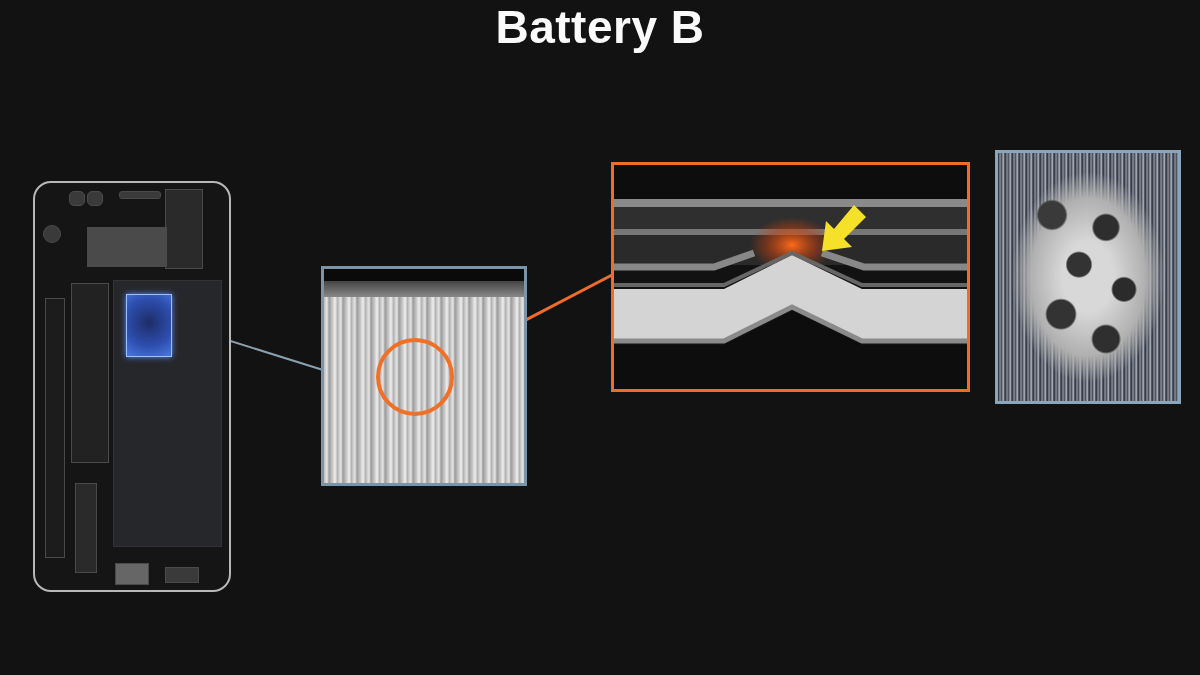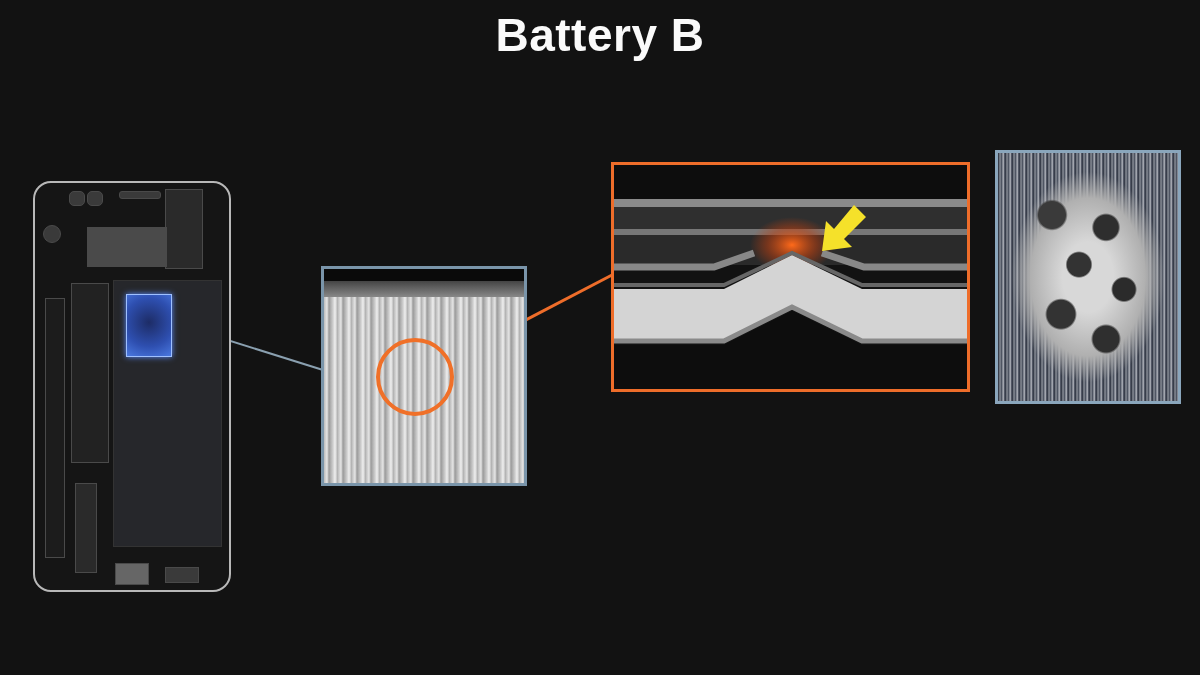--- a/index.html
+++ b/index.html
@@ -1,17 +1,17 @@
 <!DOCTYPE html>
 <html><head>
 <meta charset="utf-8">
 <style>
   html,body{margin:0;padding:0;}
   body{width:1200px;height:675px;background:#121212;position:relative;overflow:hidden;font-family:"Liberation Sans",sans-serif;}
-  .title{position:absolute;left:0;width:1200px;top:8px;text-align:center;color:#fafafa;font-size:46px;font-weight:700;letter-spacing:0.5px;}
+  .title{position:absolute;left:0;width:1200px;top:0;text-align:center;color:#fafafa;font-size:46px;font-weight:700;letter-spacing:0.5px;}
   .abs{position:absolute;}
   
   .phone{left:33px;top:181px;width:198px;height:411px;border:2px solid #b8b8b8;border-radius:18px;background:#151515;box-sizing:border-box;overflow:hidden;}
   .comp{position:absolute;background:#3a3a3a;border:1px solid #4a4a4a;box-sizing:border-box;}
   .battery{left:78px;top:97px;width:109px;height:267px;background:#26272b;border:1px solid #333;}
   .hot{left:91px;top:111px;width:46px;height:63px;background:radial-gradient(circle at 50% 45%,#1d2c66 0%,#2e4fb0 60%,#4a78e0 100%);border:1px solid #9fc0ff;box-shadow:0 0 6px #5a8cff;}
   
   .ct{left:321px;top:266px;width:206px;height:220px;border:3px solid #7a95aa;box-sizing:border-box;background:
     repeating-linear-gradient(90deg,#bdbdbd 0px,#e6e6e6 3px,#9a9a9a 5px,#cfcfcf 9px,#efefef 11px,#a8a8a8 14px);overflow:hidden;}
   .ct .top{position:absolute;left:0;top:0;width:100%;height:12px;background:#0a0a0a;}

